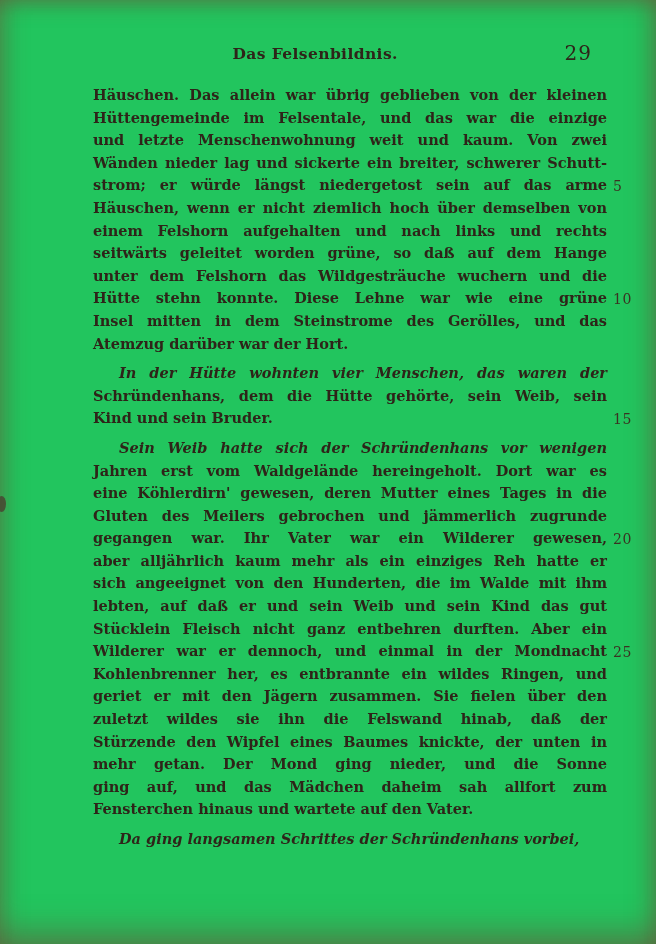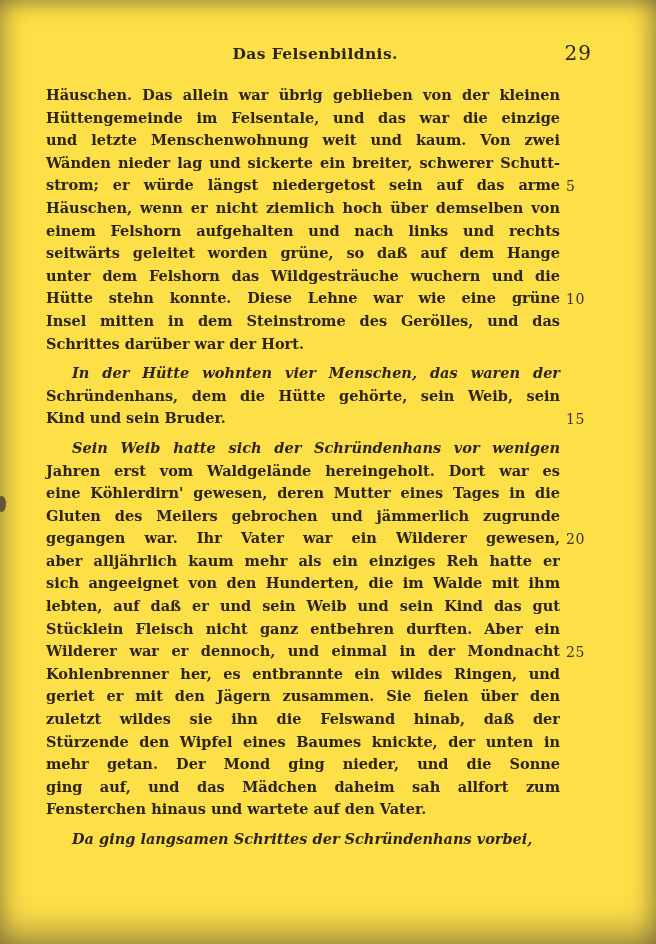--- a/index.html
+++ b/index.html
@@ -1,21 +1,21 @@
 <!DOCTYPE html>
 <html><head>
 <meta charset="utf-8">
 <style>
   html, body { margin: 0; padding: 0; background: #b9ae90; }
   .scan {
     position: relative;
     width: 656px;
     height: 944px;
     margin: 0 auto;
-    background: #fde047;
+    background: #22c55e;
     overflow: hidden;
     box-shadow:
       inset 0 16px 20px -12px rgba(104, 90, 58, 0.55),
       inset 0 -30px 30px -16px rgba(104, 90, 58, 0.55),
       inset 18px 0 22px -12px rgba(104, 90, 58, 0.45),
       inset -18px 0 22px -12px rgba(104, 90, 58, 0.5);
     font-family: "DejaVu Serif", "Liberation Serif", serif;
     color: #2e2419;
   }
   .speck {
@@ -45,21 +45,21 @@
   .header-page-number {
     position: absolute;
     right: 0;
     top: -3px;
     font-size: 20px;
     font-weight: normal;
     letter-spacing: 1px;
   }
   .body-block {
     width: 514px;
-    margin: 16px 0 0 46px;
+    margin: 16px 0 0 93px;
   }
   .para { margin: 0; }
   .para + .para { margin-top: 7px; }
   .para.indented .line:first-child .line-text { text-indent: 26px; font-style: italic; }
   .line {
     position: relative;
     line-height: 22.6px;
     height: 22.6px;
     font-size: 14.5px;
     font-weight: bold;
@@ -123,21 +123,21 @@
           <span class="line-text">unter dem Felshorn das Wildgesträuche wuchern und die</span>
         </div>
         <div class="line">
           <span class="line-text">Hütte stehn konnte.  Diese Lehne war wie eine grüne</span>
           <span class="line-num">10</span>
         </div>
         <div class="line">
           <span class="line-text">Insel mitten in dem Steinstrome des Gerölles, und das</span>
         </div>
         <div class="line para-end">
-          <span class="line-text">Schrittes darüber war der Hort.</span>
+          <span class="line-text">Atemzug darüber war der Hort.</span>
         </div>
       </div>
       <div class="para indented">
         <div class="line">
           <span class="line-text">In der Hütte wohnten vier Menschen, das waren der</span>
         </div>
         <div class="line">
           <span class="line-text">Schründenhans, dem die Hütte gehörte, sein Weib, sein</span>
         </div>
         <div class="line para-end">

